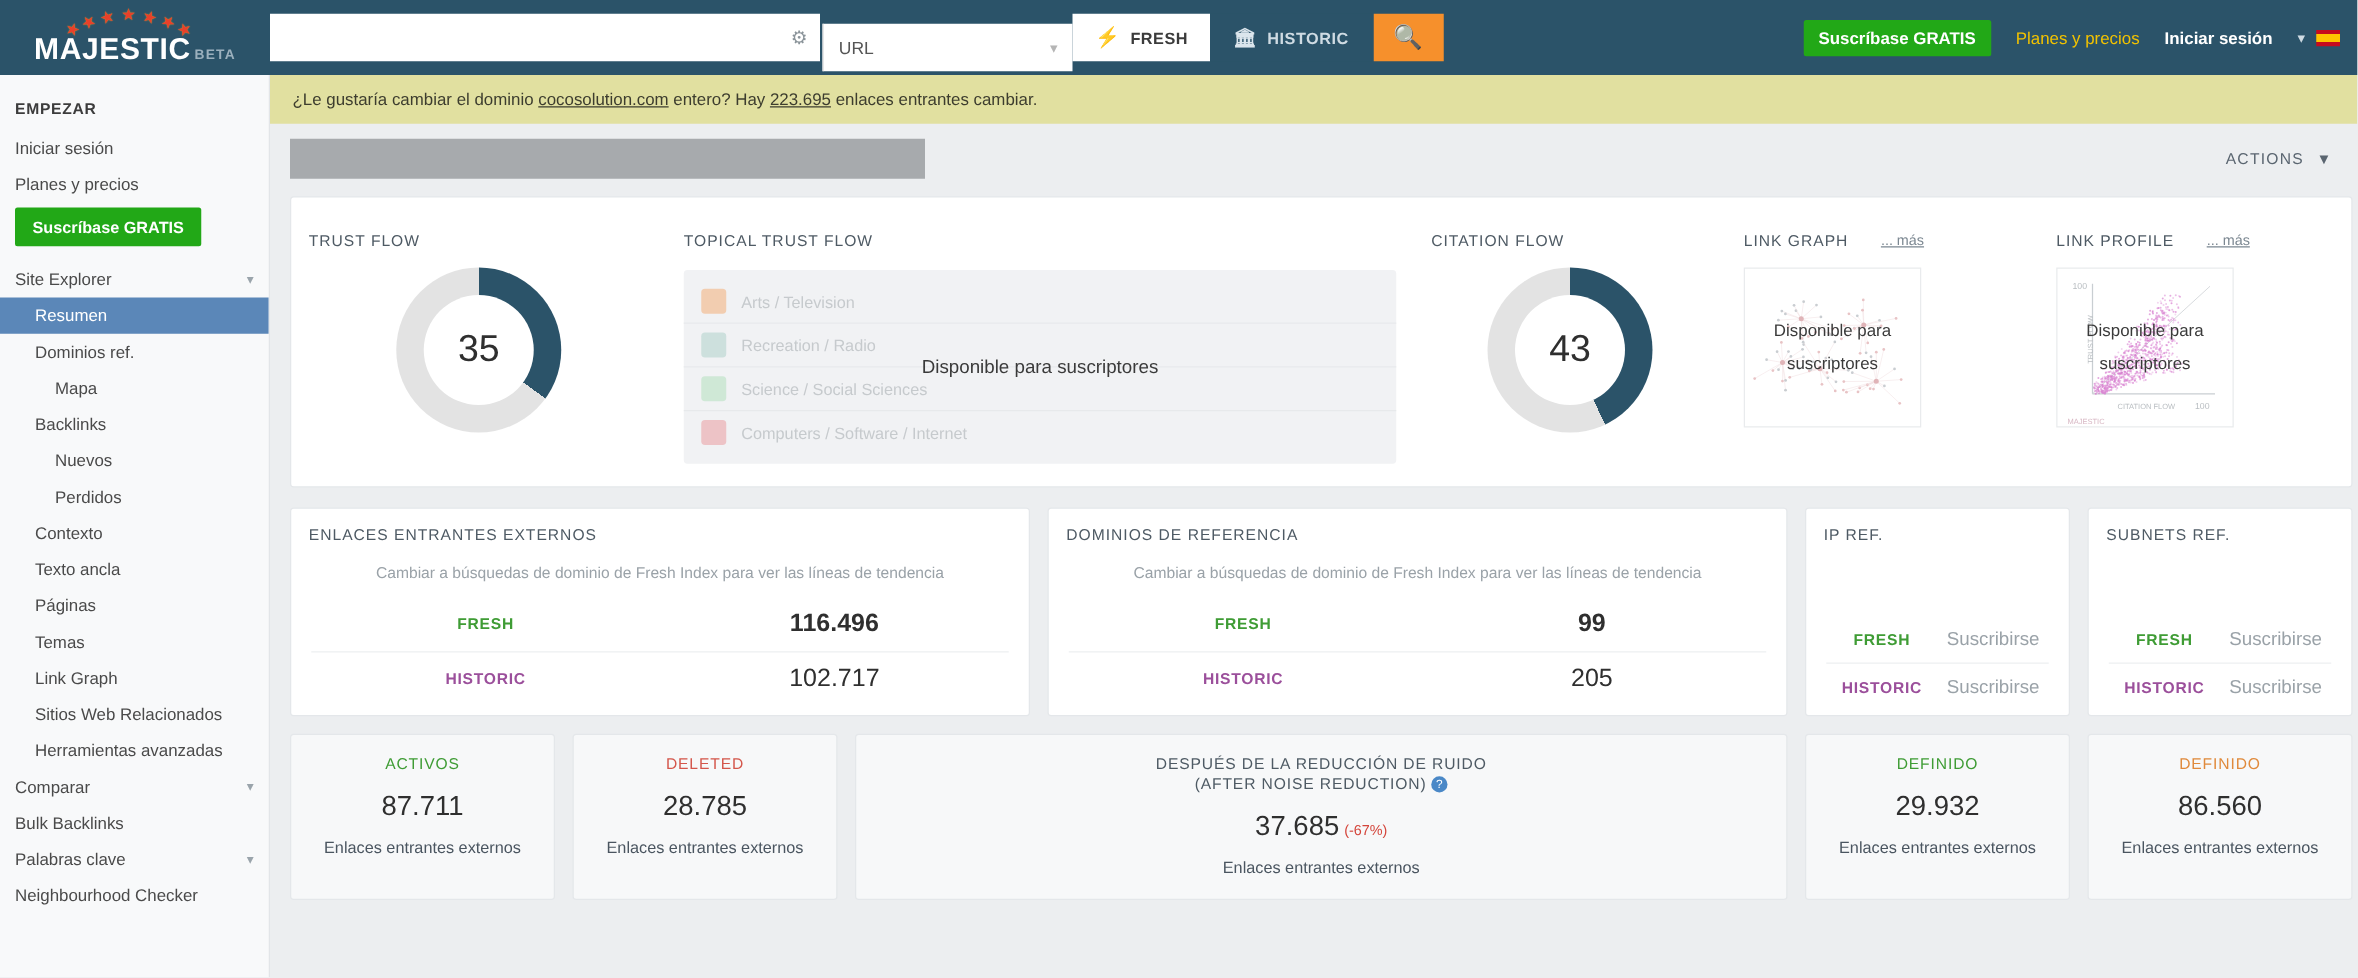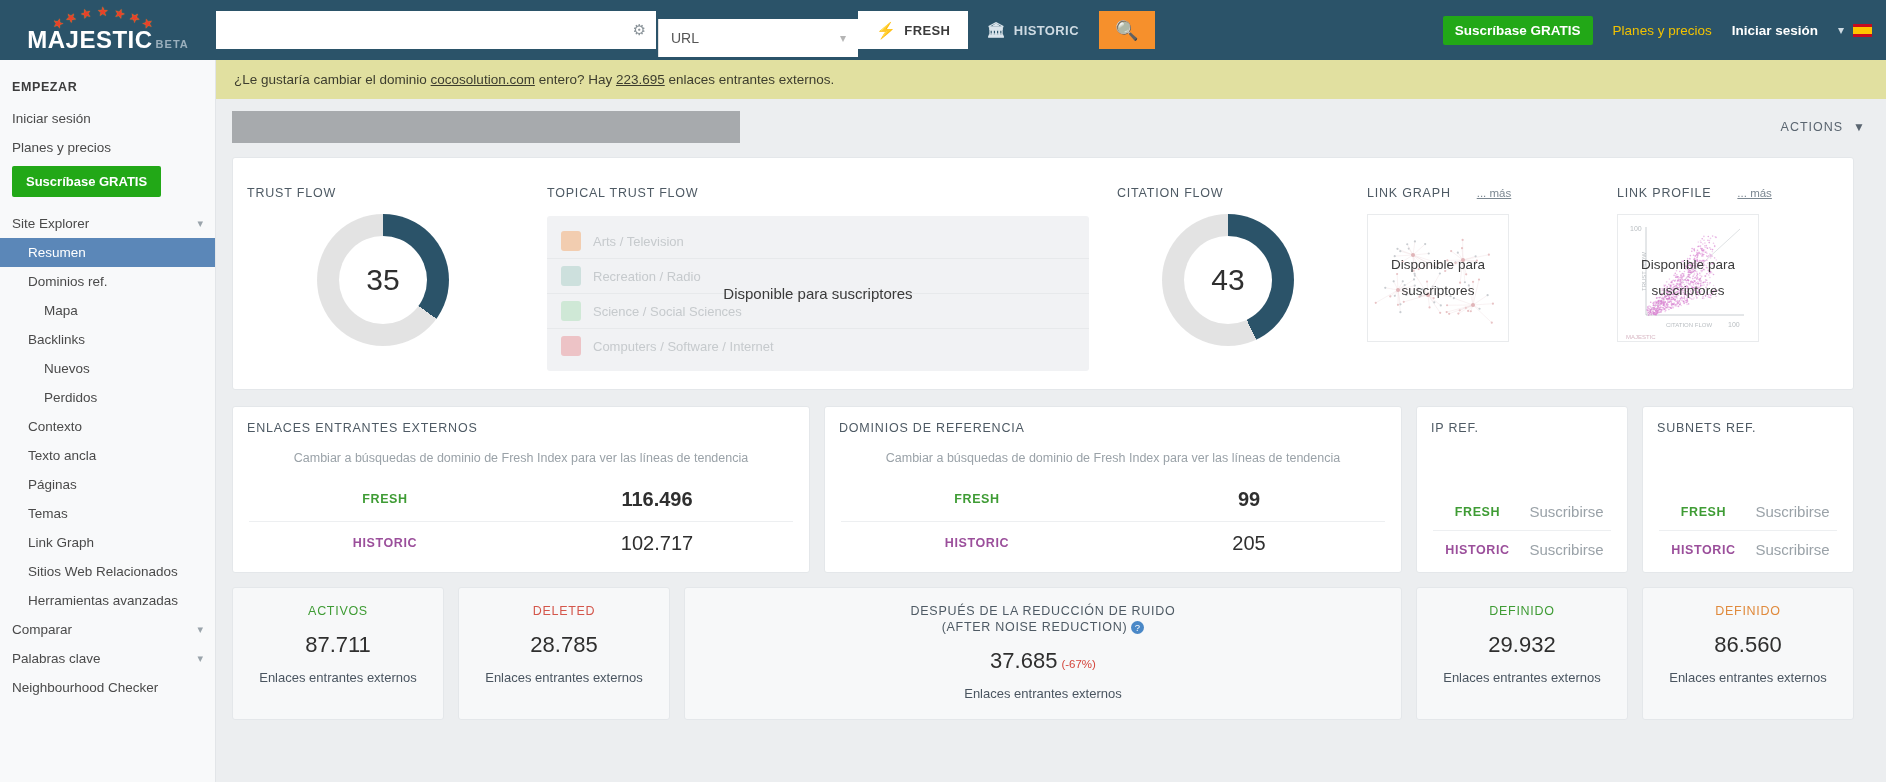--- a/index.html
+++ b/index.html
@@ -93,21 +93,21 @@
   .notice a { color:#3d3d2e; text-decoration:underline; cursor:pointer; }
 
   .actionsrow { display:flex; align-items:center; padding:12px 20px 0 16px; }
   .placeholder-bar { width:508px; height:32px; background:#a7aaad; }
   .actions-btn {
     margin-left:auto; display:flex; align-items:center; gap:10px;
     font-size:12.5px; letter-spacing:1px; color:#5a6570; cursor:pointer;
   }
   .actions-btn .cv { font-size:12px; color:#5a6570; }
 
-  .content { padding: 14px 32px 0 16px; overflow:hidden; }
+  .content { padding: 14px 4px 0 16px; overflow:hidden; }
 
   .card { background:#fff; border:1px solid #e4e7ea; border-radius:3px; }
   .card-t {
     font-size:12.5px; letter-spacing:0.8px; color:#4e5a64; padding:14px 0 0 14px;
   }
 
   
   .row1 { display:flex; padding:14px 0 0 0; }
   .r1-col { display:flex; flex-direction:column; }
   .col-tf { width: 300px; }
@@ -293,33 +293,36 @@
           <span>Sitios Web Relacionados</span>
         </div>
         <div class="side-it lvl1">
           <span>Herramientas avanzadas</span>
         </div>
         <div class="side-it">
           <span>Comparar</span>
           <span class="cv">▾</span>
         </div>
         <div class="side-it">
+          <span>Bulk Backlinks</span>
+        </div>
+        <div class="side-it">
           <span>Palabras clave</span>
           <span class="cv">▾</span>
         </div>
         <div class="side-it">
           <span>Neighbourhood Checker</span>
         </div>
       </div>
   </div>
 
   <div class="main">
 
     <div class="notice">
-      <span>¿Le gustaría cambiar el dominio </span><a>cocosolution.com</a><span> entero? Hay </span><a>223.695</a><span> enlaces entrantes externos.</span>
+      <span>¿Le gustaría cambiar el dominio </span><a>cocosolution.com</a><span> entero? Hay </span><a>223.695</a><span> enlaces entrantes cambiar.</span>
     </div>
 
     <div class="actionsrow">
       <div class="placeholder-bar"></div>
       <div class="actions-btn">
         <span>ACTIONS</span>
         <span class="cv">▼</span>
       </div>
     </div>
 

